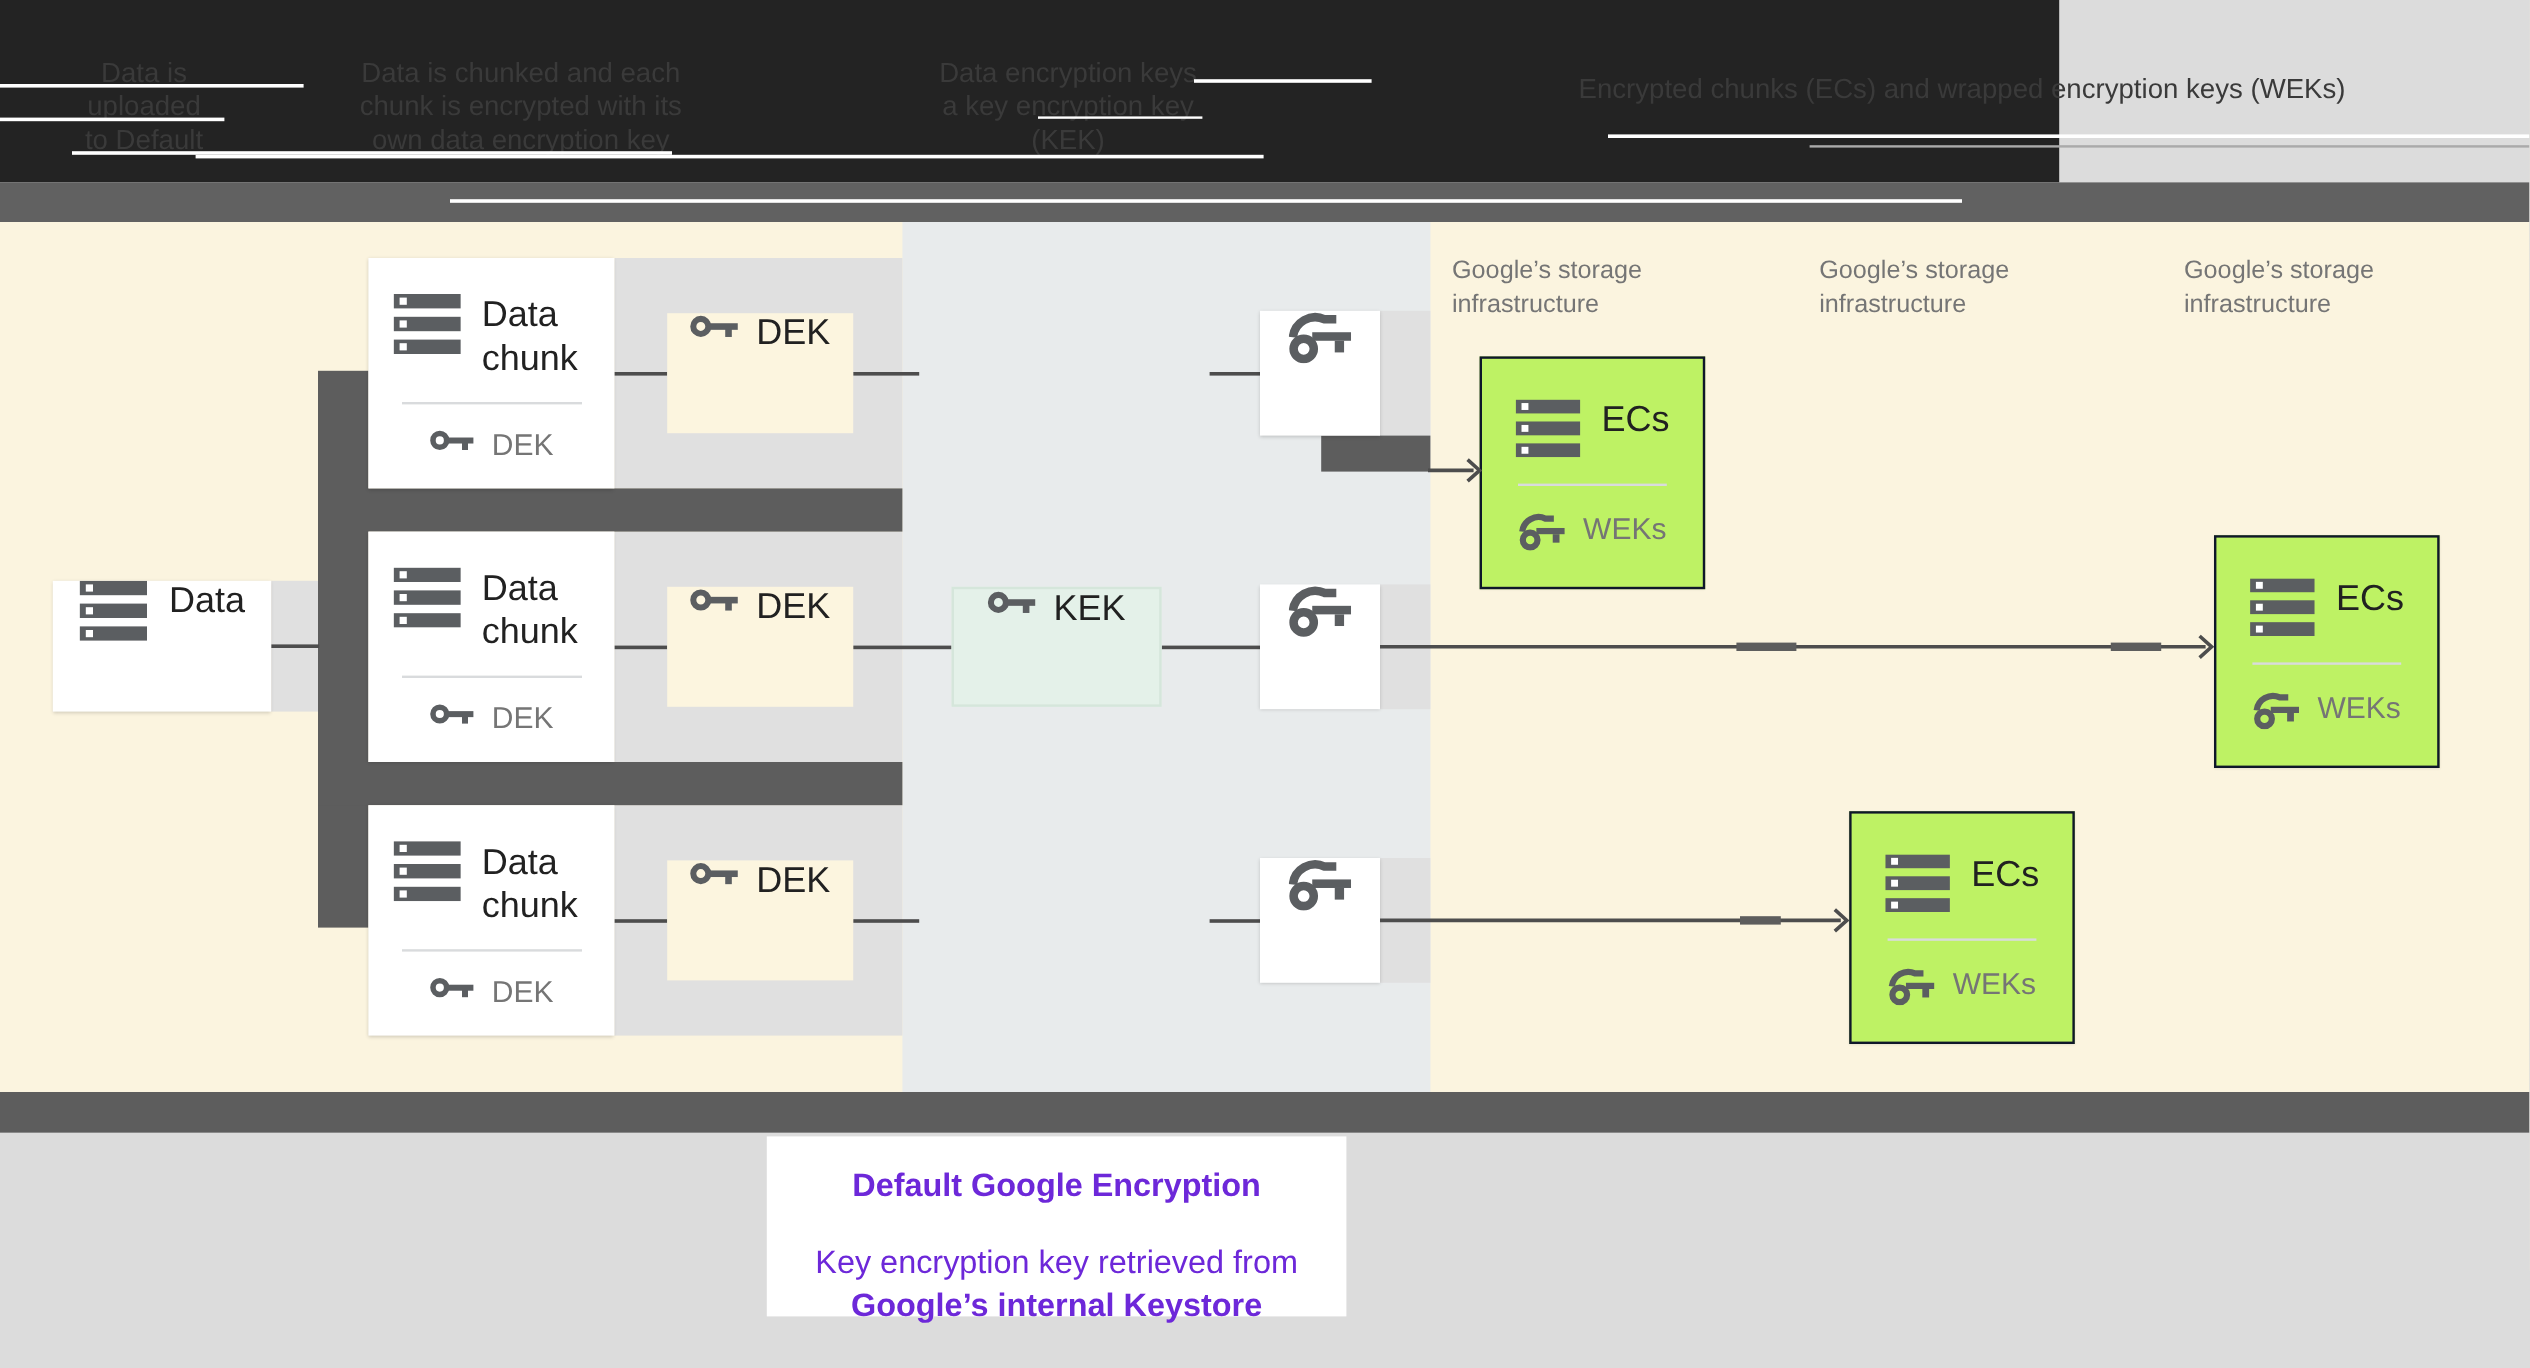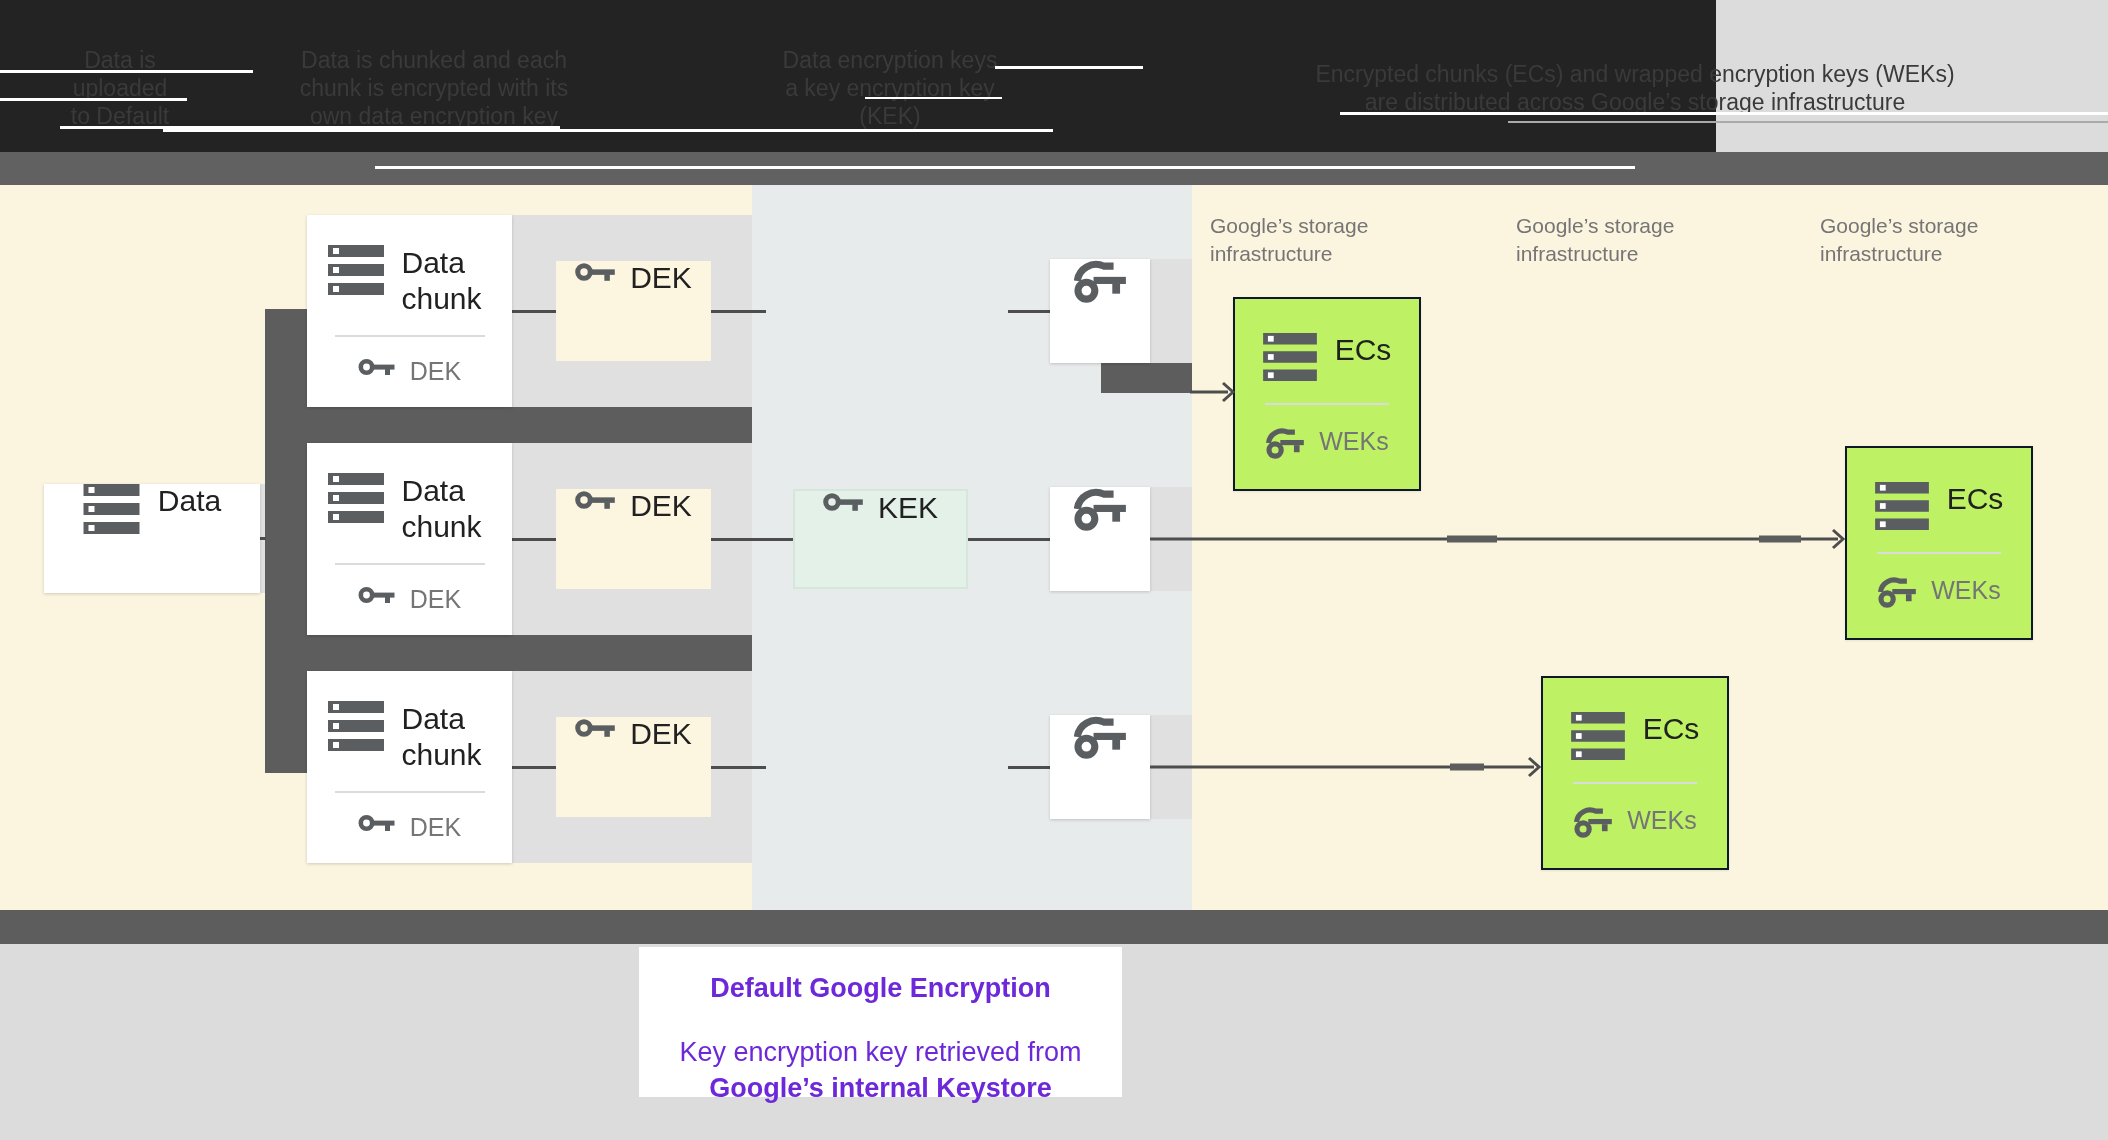--- a/index.html
+++ b/index.html
@@ -92,21 +92,20 @@
       <div>Data is chunked and each</div>
       <div>chunk is encrypted with its</div>
       <div>own data encryption key</div>
     </div>
     <div class="step" style="left:758px;top:46px;width:264px;">
       <div>Data encryption keys</div>
       <div>a key encryption key (KEK)</div>
     </div>
     <div class="step" style="left:1313px;top:60px;width:644px;">
       <div>Encrypted chunks (ECs) and wrapped encryption keys (WEKs)</div>
-      <div>are distributed across Google’s storage infrastructure</div>
     </div>
 
     <div class="artline" style="left:0;top:70px;width:253px;height:3px;"></div>
     <div class="artline" style="left:0;top:98px;width:187px;height:3px;"></div>
     <div class="artline" style="left:60px;top:126px;width:500px;height:3px;"></div>
     <div class="artline" style="left:995px;top:66px;width:148px;height:3px;"></div>
     <div class="artline" style="left:865px;top:97px;width:137px;height:2px;"></div>
     <div class="artline" style="left:1340px;top:112px;width:768px;height:3px;"></div>
     <div class="artline" style="left:1508px;top:121px;width:600px;height:2px;background:#AAAAAA;"></div>
     <div class="artline" style="left:163px;top:129px;width:890px;height:3px;"></div>
@@ -140,21 +139,21 @@
   <div class="abs cline" style="left:711px;top:538px;width:82px;"></div>
   <div class="abs cline" style="left:711px;top:766px;width:55px;"></div>
   <div class="abs cline" style="left:968px;top:538px;width:82px;"></div>
   <div class="abs cline" style="left:1008px;top:310px;width:42px;"></div>
   <div class="abs cline" style="left:1008px;top:766px;width:42px;"></div>
 
   <div class="infral" style="left:1210px;top:212px;">Google’s storage infrastructure</div>
   <div class="infral" style="left:1516px;top:212px;">Google’s storage infrastructure</div>
   <div class="infral" style="left:1820px;top:212px;">Google’s storage infrastructure</div>
 
-  <div class="abs whitebox" style="left:44px;top:484px;width:216px;height:109px;">
+  <div class="abs whitebox" style="left:44px;top:484px;width:182px;height:109px;">
     <div class="lblrow">
       <svg class="icon" width="57" height="50" viewBox="0 0 56 50">
           <use href="#ic-storage"></use>
         </svg>
       <span class="biglbl">Data</span>
     </div>
   </div>
 
   <div class="abs whitebox stackbox" style="left:307px;top:215px;width:205px;height:192px;">
     <div class="lblrow" style="height:auto;margin-top:30px;">

